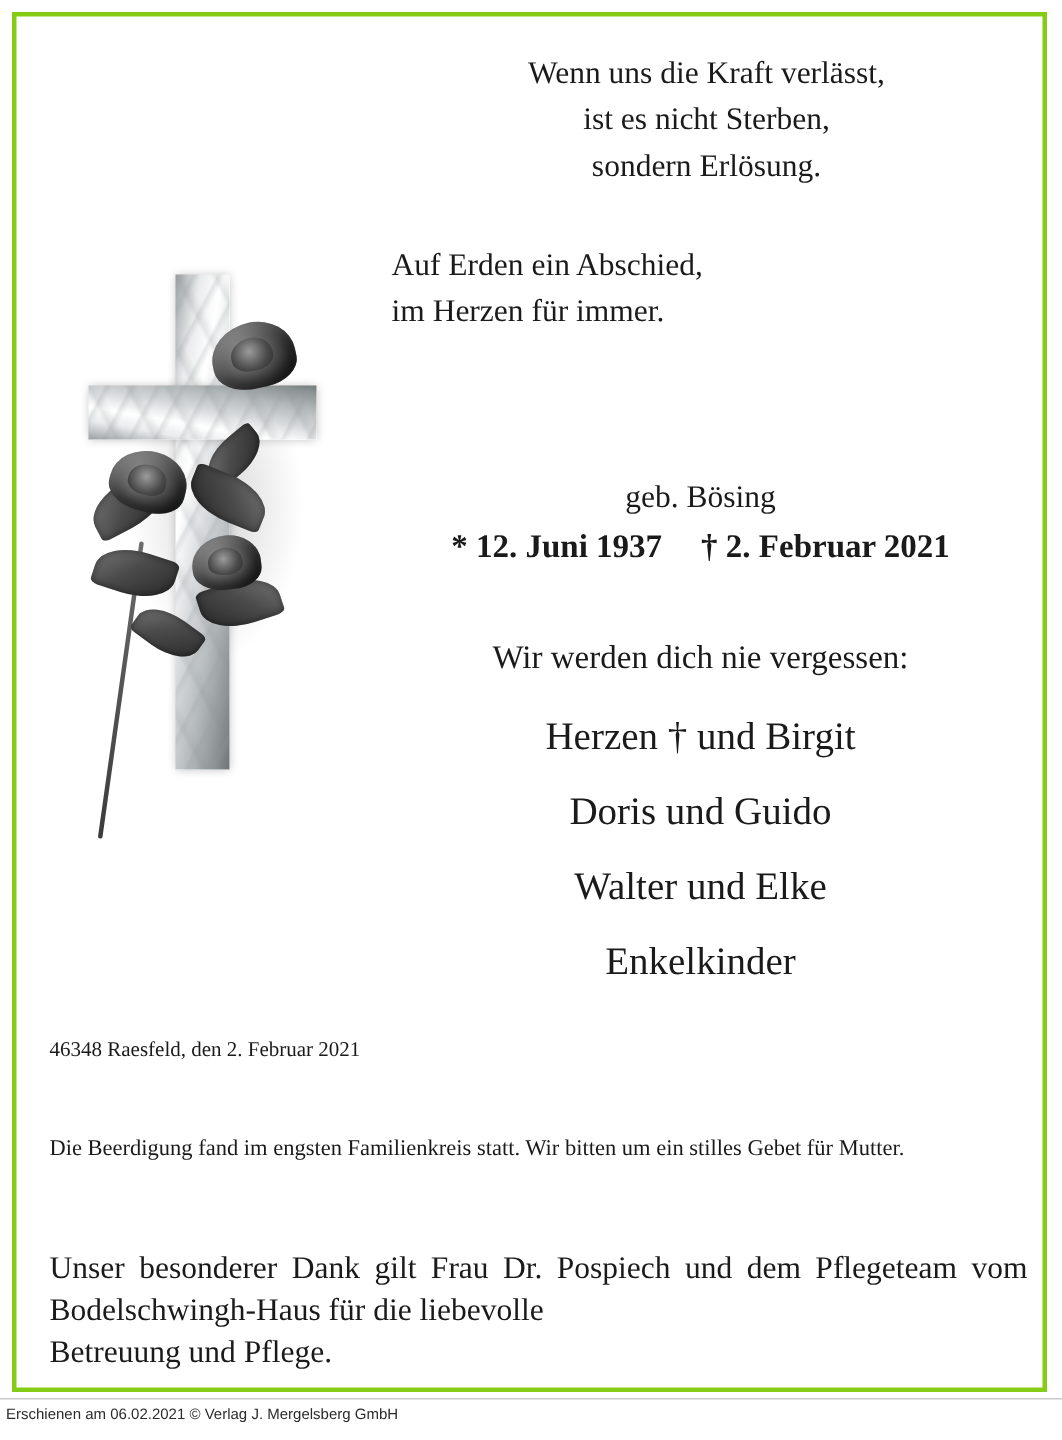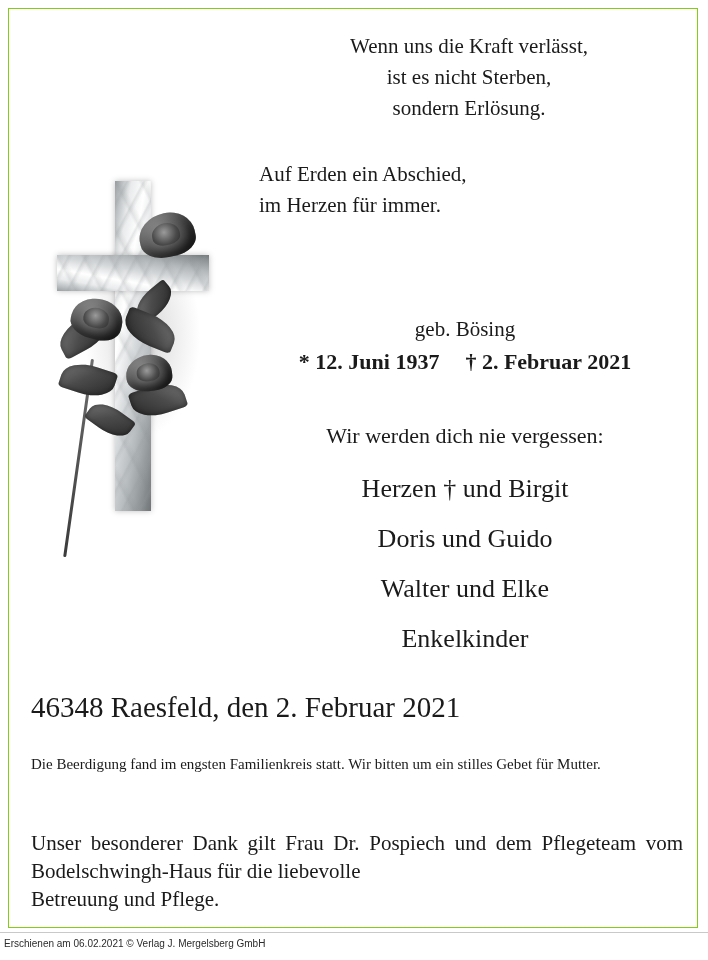--- a/index.html
+++ b/index.html
@@ -16,21 +16,21 @@
     overflow: hidden;
   }
 
   .obituary-card {
     position: absolute;
     left: 8px;
     top: 8px;
     width: 690px;
     height: 920px;
     background: #ffffff;
-    border: 1px solid #84cc16;
+    border: 3px solid #84cc16;
     box-sizing: border-box;
     overflow: hidden;
   }
 
   
   .graphic {
     position: absolute;
     left: 18px;
     top: 160px;
     width: 210px;
@@ -181,21 +181,21 @@
   .survivors div {
     font-size: 26px;
     line-height: 50px;
   }
 
   .place-date {
     position: absolute;
     left: 22px;
     top: 682px;
     width: 650px;
-    font-size: 29px;
+    font-size: 14px;
   }
   .para-1 {
     position: absolute;
     left: 22px;
     top: 740px;
     width: 652px;
     font-size: 15px;
     line-height: 31px;
     text-align: justify;
   }

